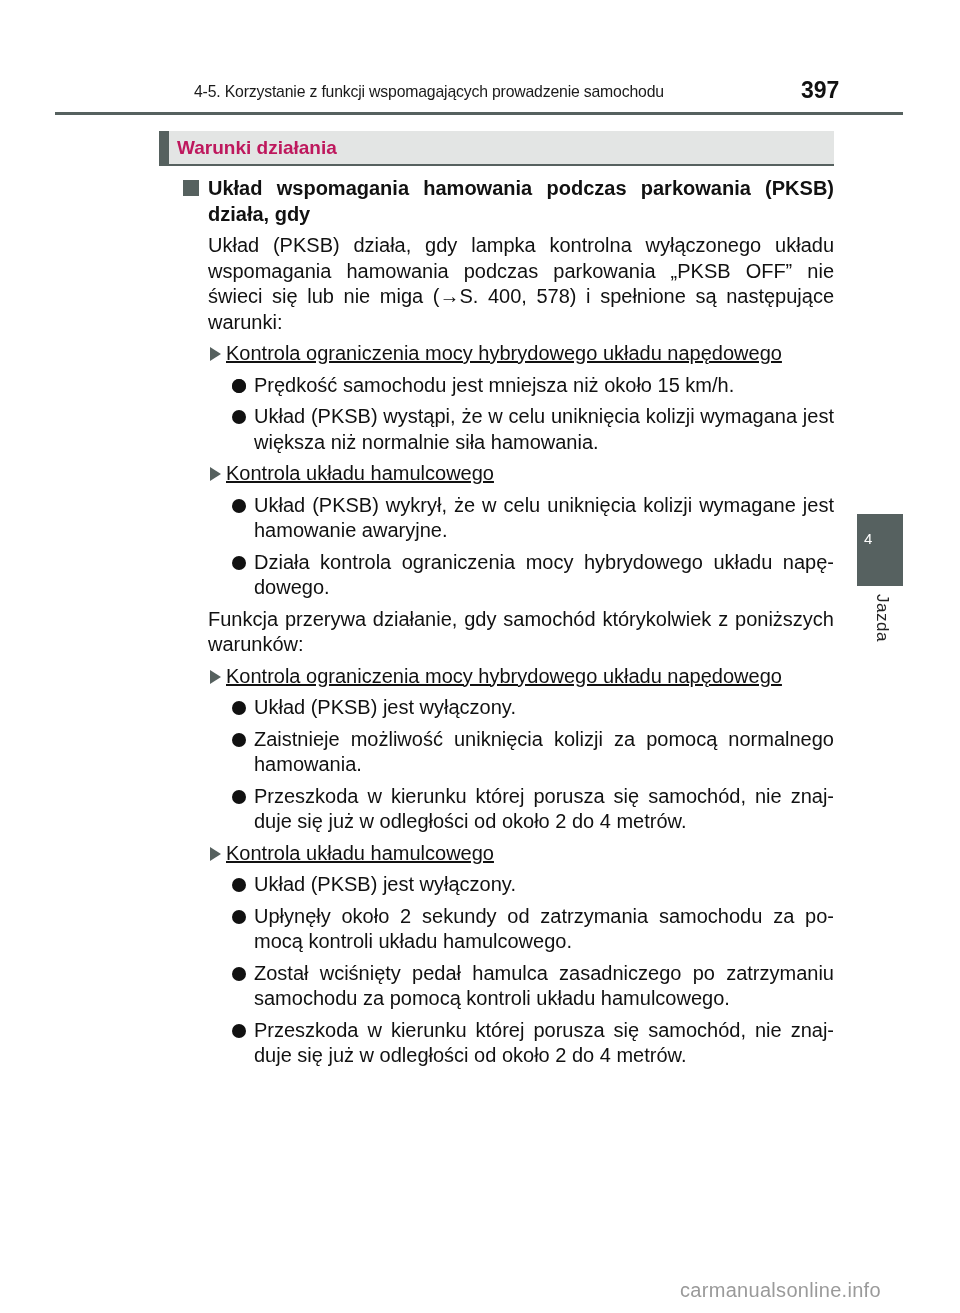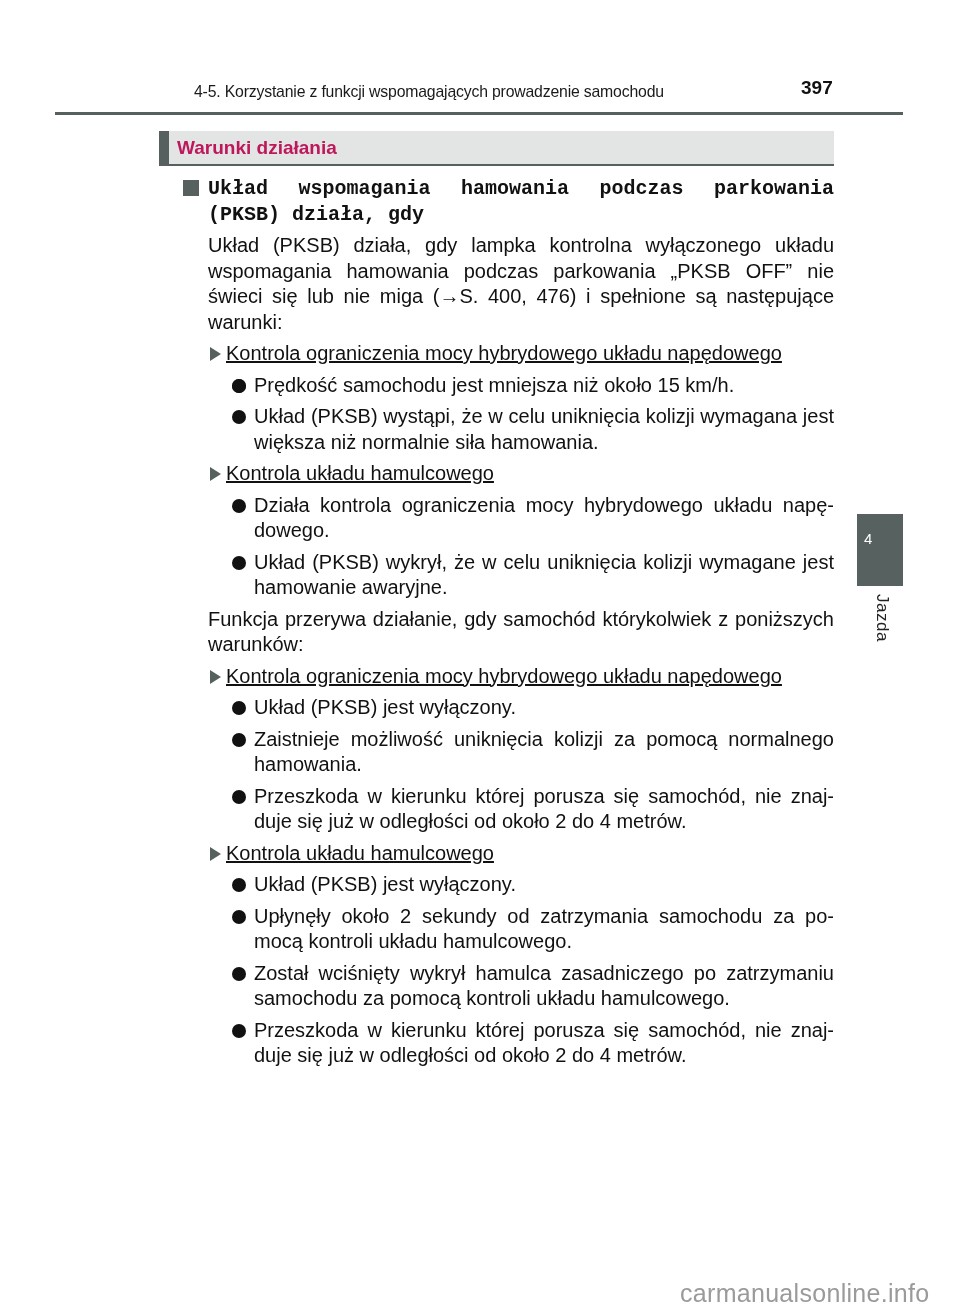--- a/index.html
+++ b/index.html
@@ -8,21 +8,21 @@
     background: #ffffff; color: #111111;
     font-family: "Liberation Sans", sans-serif;
   }
   .header-title {
     position: absolute; left: 194px; top: 82px;
     font-size: 17px; color: #1a1a1a; letter-spacing: -0.2px;
     transform: scaleX(0.93); transform-origin: left center; white-space: nowrap;
   }
   .page-number {
     position: absolute; left: 801px; top: 77px;
-    font-size: 19px; font-weight: bold; color: #111;
+    font-size: 23px; font-weight: bold; color: #111;
   }
   .header-rule {
     position: absolute; left: 55px; top: 112px; width: 848px; height: 3px;
     background: #56615f;
   }
   .side-tab {
     position: absolute; left: 857px; top: 514px; width: 46px; height: 72px;
     background: #566160;
   }
   .side-tab-num {
@@ -39,38 +39,38 @@
   .section-bar .stripe {
     position: absolute; left: 0; top: 0; width: 10px; height: 35px; background: #56615f;
   }
   .section-bar .title {
     position: absolute; left: 18px; top: 6px; font-size: 19px; font-weight: bold; color: #be185d;
   }
   .content {
     position: absolute; left: 180px; top: 176px; width: 654px;
     font-size: 20px; line-height: 25.5px;
   }
-  .h { position: relative; padding-left: 28px; font-weight: bold; text-align: justify; margin-bottom: 6px; font-family: Liberation Mono, monospace; }
+  .h { position: relative; padding-left: 28px; font-weight: bold; text-align: justify; margin-bottom: 6px; }
   .h .sq {
     position: absolute; left: 3px; top: 4px; width: 16px; height: 16px; background: #56615f;
   }
   .p { padding-left: 28px; text-align: justify; margin-bottom: 6px; }
   .arrow-item { position: relative; padding-left: 46px; margin-bottom: 6px; text-decoration: underline; }
   .arrow-item .tri {
     position: absolute; left: 30px; top: 6px; width: 0; height: 0;
     border-top: 7px solid transparent; border-bottom: 7px solid transparent;
     border-left: 11px solid #56615f;
   }
   .bullet { position: relative; padding-left: 74px; text-align: justify; margin-bottom: 6px; }
   .bullet .dot {
     position: absolute; left: 52px; top: 6px; width: 14px; height: 14px;
     border-radius: 50%; background: #111;
   }
   .watermark {
-    position: absolute; left: 680px; top: 1279px; font-size: 25px; color: #9a9a9a;
+    position: absolute; left: 680px; top: 1279px; font-size: 20px; color: #9a9a9a;
     letter-spacing: 0.3px;
   }
 </style>
 </head>
 <body>
 
 <div>
   <div class="header-title">4-5. Korzystanie z funkcji wspomagających prowadzenie samochodu</div>
   <div class="page-number">397</div>
   <div class="header-rule"></div>
@@ -84,21 +84,21 @@
   <div class="stripe"></div>
   <div class="title">Warunki działania</div>
 </div>
 
 <div class="content">
 
   <div class="h">
     <span class="sq"></span>
     <span>Układ wspomagania hamowania podczas parkowania (PKSB) działa, gdy</span>
   </div>
-  <div class="p">Układ (PKSB) działa, gdy lampka kontrolna wyłączonego układu wspomagania hamowania podczas parkowania „PKSB OFF” nie świeci się lub nie miga (→S. 400, 476) i spełnione są następujące warunki:</div>
+  <div class="p">Układ (PKSB) działa, gdy lampka kontrolna wyłączonego układu wspomagania hamowania podczas parkowania „PKSB OFF” nie świeci się lub nie miga (→S. 400, 578) i spełnione są następujące warunki:</div>
 
   <div class="arrow-item">
     <span class="tri"></span>
     <span>Kontrola ograniczenia mocy hybrydowego układu napędowego</span>
   </div>
   <div class="bullet">
     <span class="dot"></span>
   </div>
   <div class="bullet">
     <span class="dot"></span>
@@ -108,25 +108,25 @@
     <span class="dot"></span>
     <span>Układ (PKSB) wystąpi, że w celu uniknięcia kolizji wymagana jest większa niż normalnie siła hamowania.</span>
   </div>
 
   <div class="arrow-item">
     <span class="tri"></span>
     <span>Kontrola układu hamulcowego</span>
   </div>
   <div class="bullet">
     <span class="dot"></span>
-    <span>Działa kontrola ograniczenia mocy hybrydowego układu napę-dowego.</span>
+    <span>Układ (PKSB) wykrył, że w celu uniknięcia kolizji wymagane jest hamowanie awaryjne.</span>
   </div>
   <div class="bullet">
     <span class="dot"></span>
-    <span>Układ (PKSB) wykrył, że w celu uniknięcia kolizji wymagane jest hamowanie awaryjne.</span>
+    <span>Działa kontrola ograniczenia mocy hybrydowego układu napę-dowego.</span>
   </div>
 
   <div class="p">Funkcja przerywa działanie, gdy samochód którykolwiek z poniższych warunków:</div>
 
   <div class="arrow-item">
     <span class="tri"></span>
     <span>Kontrola ograniczenia mocy hybrydowego układu napędowego</span>
   </div>
   <div class="bullet">
     <span class="dot"></span>
@@ -148,21 +148,21 @@
   <div class="bullet">
     <span class="dot"></span>
     <span>Układ (PKSB) jest wyłączony.</span>
   </div>
   <div class="bullet">
     <span class="dot"></span>
     <span>Upłynęły około 2 sekundy od zatrzymania samochodu za po-mocą kontroli układu hamulcowego.</span>
   </div>
   <div class="bullet">
     <span class="dot"></span>
-    <span>Został wciśnięty wykrył hamulca zasadniczego po zatrzymaniu samochodu za pomocą kontroli układu hamulcowego.</span>
+    <span>Został wciśnięty pedał hamulca zasadniczego po zatrzymaniu samochodu za pomocą kontroli układu hamulcowego.</span>
   </div>
   <div class="bullet">
     <span class="dot"></span>
     <span>Przeszkoda w kierunku której porusza się samochód, nie znaj-duje się już w odległości od około 2 do 4 metrów.</span>
   </div>
 </div>
 
 <div class="watermark">carmanualsonline.info</div>
 
 </body></html>

